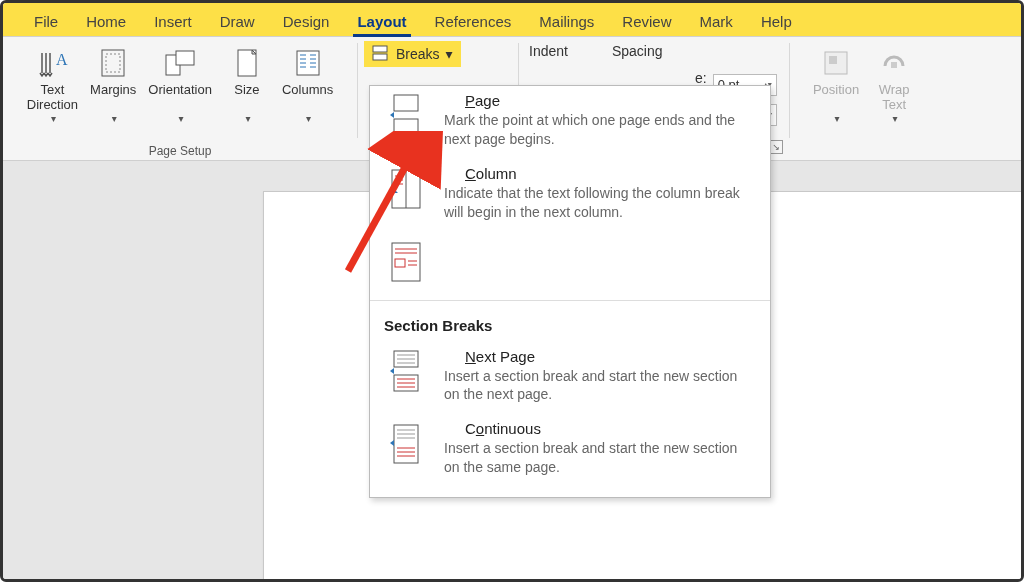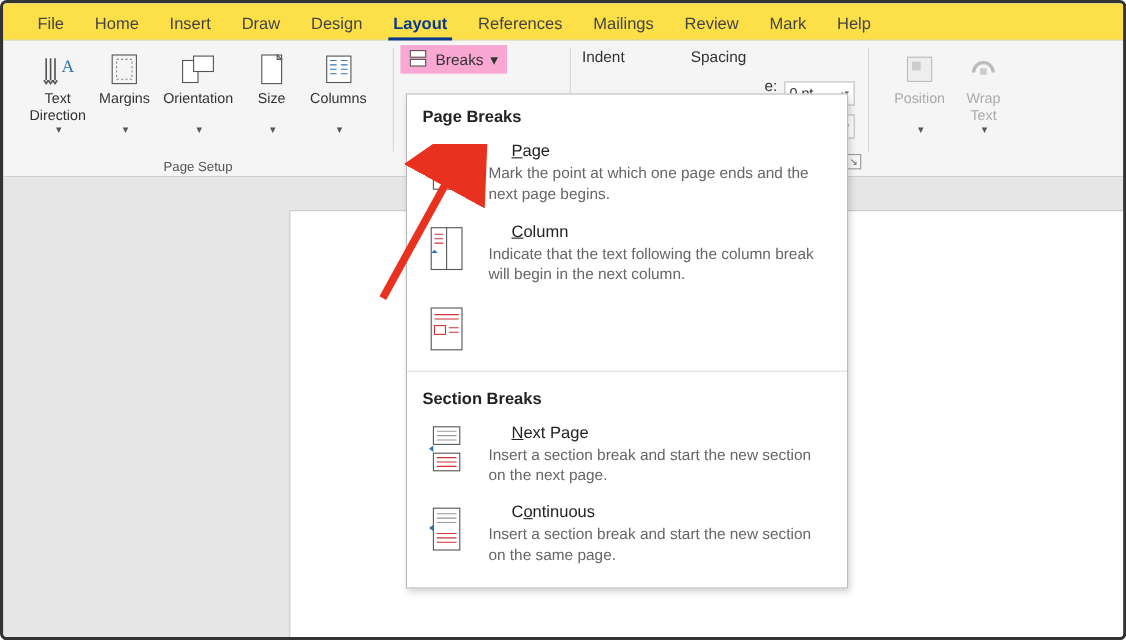--- a/index.html
+++ b/index.html
@@ -87,31 +87,31 @@
     display: flex; align-items: center; justify-content: center;
     margin-bottom: 2px;
   }
   .bigbtn .caret { font-size: 10px; color: #555; margin-left: 2px;}
   .divider { width: 1px; background: #d8d8d8; margin: 6px 0 22px; }
   .smallbtn {
     display: flex; align-items: center; gap: 6px;
     padding: 3px 8px; cursor: pointer; font-size: 14px;
     height: 26px;
   }
-  .smallbtn.open { background: #f9a8d4; }
+  .smallbtn.open { background: #fde047; }
   .spinbox {
     display: inline-flex; align-items: center;
     border: 1px solid #bbb; background: #fff;
     height: 22px; width: 64px; padding: 0 4px;
     font-size: 13px; justify-content: space-between; margin-top: 13px;
   }
   .spinbox .arrows { display:flex; flex-direction:column; line-height:6px; font-size:8px; color:#666;}
   .field-row { display:flex; align-items:center; gap:6px; height:26px; font-size:14px; color:#333;}
   .indent-spacing { display:flex; flex-direction:column; gap:4px; padding-top:4px;}
-  .sec-header { display:flex; gap:60px; padding:2px 0 2px 4px; font-size:14px; color:#333;justify-content:space-between;}
+  .sec-header { display:flex; gap:44px; padding:2px 0 2px 4px; font-size:14px; color:#333;justify-content:space-between;}
   .launcher {
     position:absolute; right:6px; bottom:6px;
     width:14px; height:14px; border:1px solid #999;
     font-size:9px; display:flex; align-items:center; justify-content:center;
     color:#666; cursor:pointer;
   }
   
   .dropdown {
     position: absolute;
     left: 366px;
@@ -330,21 +330,20 @@
       </div>
     </div>
   </div>
 </div>
 
 <div class="docarea">
   <div class="page"></div>
 </div>
 
 <div class="dropdown">
-  <div class="dd-section-title">Page Breaks</div>
 
   <div class="dd-item">
     <div class="dd-ico">
       <svg width="40" height="46">
           <rect x="8" y="2" width="24" height="16" fill="#fff" stroke="#555"></rect>
           <rect x="8" y="26" width="24" height="16" fill="#fff" stroke="#555"></rect>
           <path d="M4 22 l4 -3 v6 z" fill="#2e75b6"></path>
         </svg>
     </div>
     <div class="dd-text">

